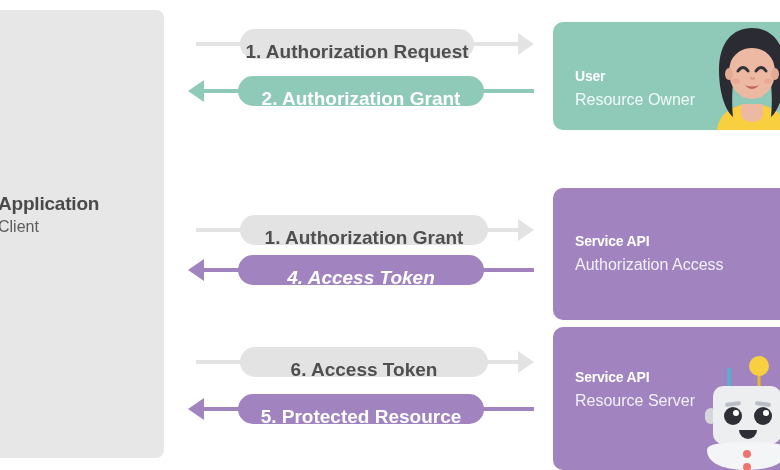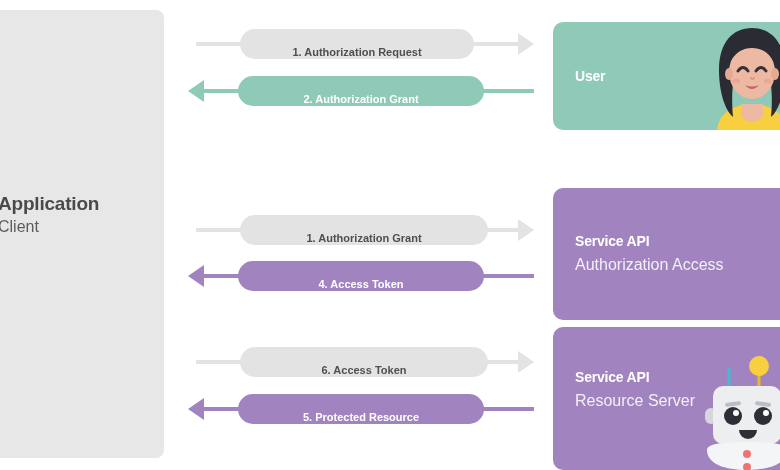--- a/index.html
+++ b/index.html
@@ -76,37 +76,37 @@
   .flow.rev .head {
     left: 0; border-right: 16px solid currentColor;
   }
   .pill {
     position: absolute; top: 0; height: 30px;
     border-radius: 15px;
     background: currentColor;
     display: flex; align-items: center; justify-content: center;
   }
   .pill span {
-    font-size: 11px; font-weight: bold;
+    font-size: 19px; font-weight: bold;
     line-height: 30px; white-space: nowrap; margin-top: 15px;
   }
 
   
   .flow.fwd { color: #e3e3e3; }
   .flow.fwd .pill span { color: #4f4f4f; }
   
   .flow.rev.teal   { color: #8fc9b7; }
   .flow.rev.purple { color: #a184bf; }
   .flow.rev .pill span { color: #ffffff; text-align: right; }
 
   
   .row-1 { left: 196px; top: 29px;  width: 338px; }
   .row-2 { left: 188px; top: 76px;  width: 346px; }
   .row-3 { left: 196px; top: 215px; width: 338px; }
-  .row-4 { left: 188px; top: 261px; width: 346px; }
+  .row-4 { left: 188px; top: 255px; width: 346px; font-style: italic; }
   .row-5 { left: 196px; top: 347px; width: 338px; }
   .row-6 { left: 188px; top: 394px; width: 346px; }
 
   .row-1 .track, .row-3 .track, .row-5 .track { left: 0;  right: 14px; }
   .row-2 .track, .row-4 .track, .row-6 .track { left: 14px; right: 0; }
 
   .row-1 .pill { left: 44px;  width: 234px; }
   .row-2 .pill { left: 50px;  width: 246px; }
   .row-3 .pill { left: 44px;  width: 248px; }
   .row-4 .pill { left: 50px;  width: 246px; }
@@ -120,20 +120,21 @@
 
   <div class="client-panel"></div>
   <div class="client-text">
     <div class="client-title">Application</div>
     <div class="client-sub">Client</div>
   </div>
 
   <div class="entity entity-user">
     <div class="entity-labels">
       <div class="entity-title">User</div>
+      <div class="entity-sub">Resource Owner</div>
     </div>
     <div class="art">
       <svg width="82" height="108" viewBox="0 0 82 108">
 
         <path d="M6 108 C8 90 24 82 41 82 C58 82 74 90 76 108 Z" fill="#f7cf3f"></path>
         <path d="M30 82 h22 v10 a11 8 0 0 1 -22 0 Z" fill="#eeb9a2"></path>
 
         <path d="M8 48 C8 20 22 6 41 6 C60 6 74 20 74 48 C74 70 68 88 60 95
                  C62 74 60 58 58 52 L24 52 C22 58 20 74 22 95 C14 88 8 70 8 48 Z" fill="#2b2b33"></path>
 

